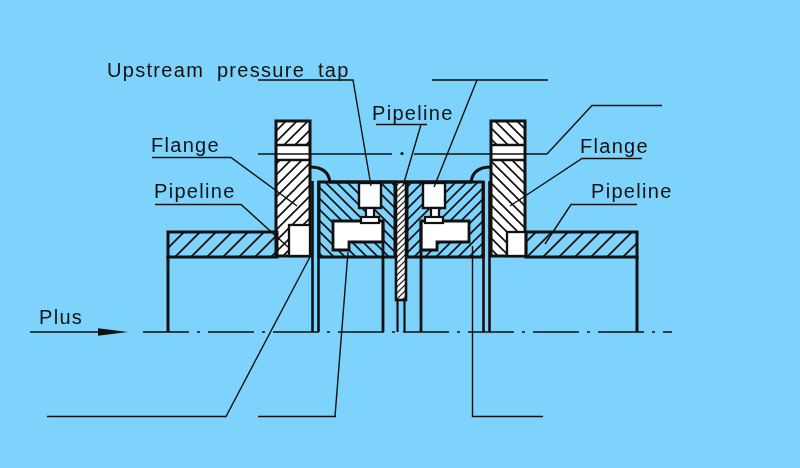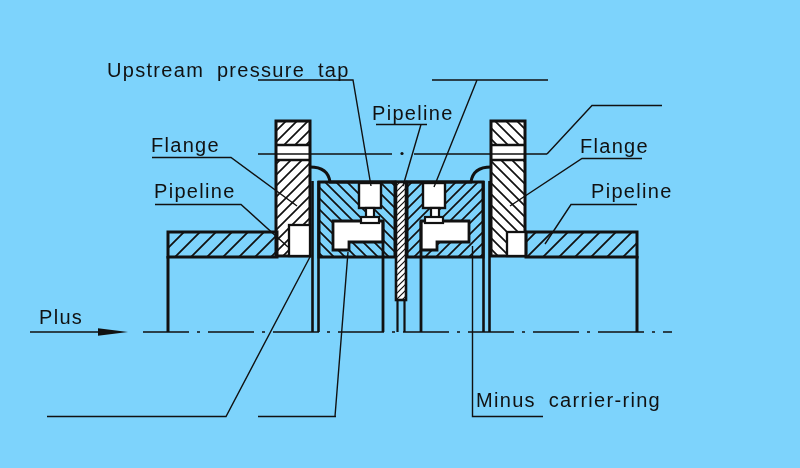--- a/index.html
+++ b/index.html
@@ -149,14 +149,13 @@
     </g>
   </svg>
 
   <div class="label" style="left:107px;top:59px">Upstream pressure tap</div>
   <div class="label" style="left:372px;top:102px">Pipeline</div>
   <div class="label" style="left:151px;top:134px">Flange</div>
   <div class="label" style="left:580px;top:135px">Flange</div>
   <div class="label" style="left:154px;top:180px">Pipeline</div>
   <div class="label" style="left:591px;top:180px">Pipeline</div>
   <div class="label" style="left:39px;top:306px">Plus</div>
-  <div class="label" style="left:476px;top:389px">Minus carrier-ring</div>
 </div>
 
 </body></html>

